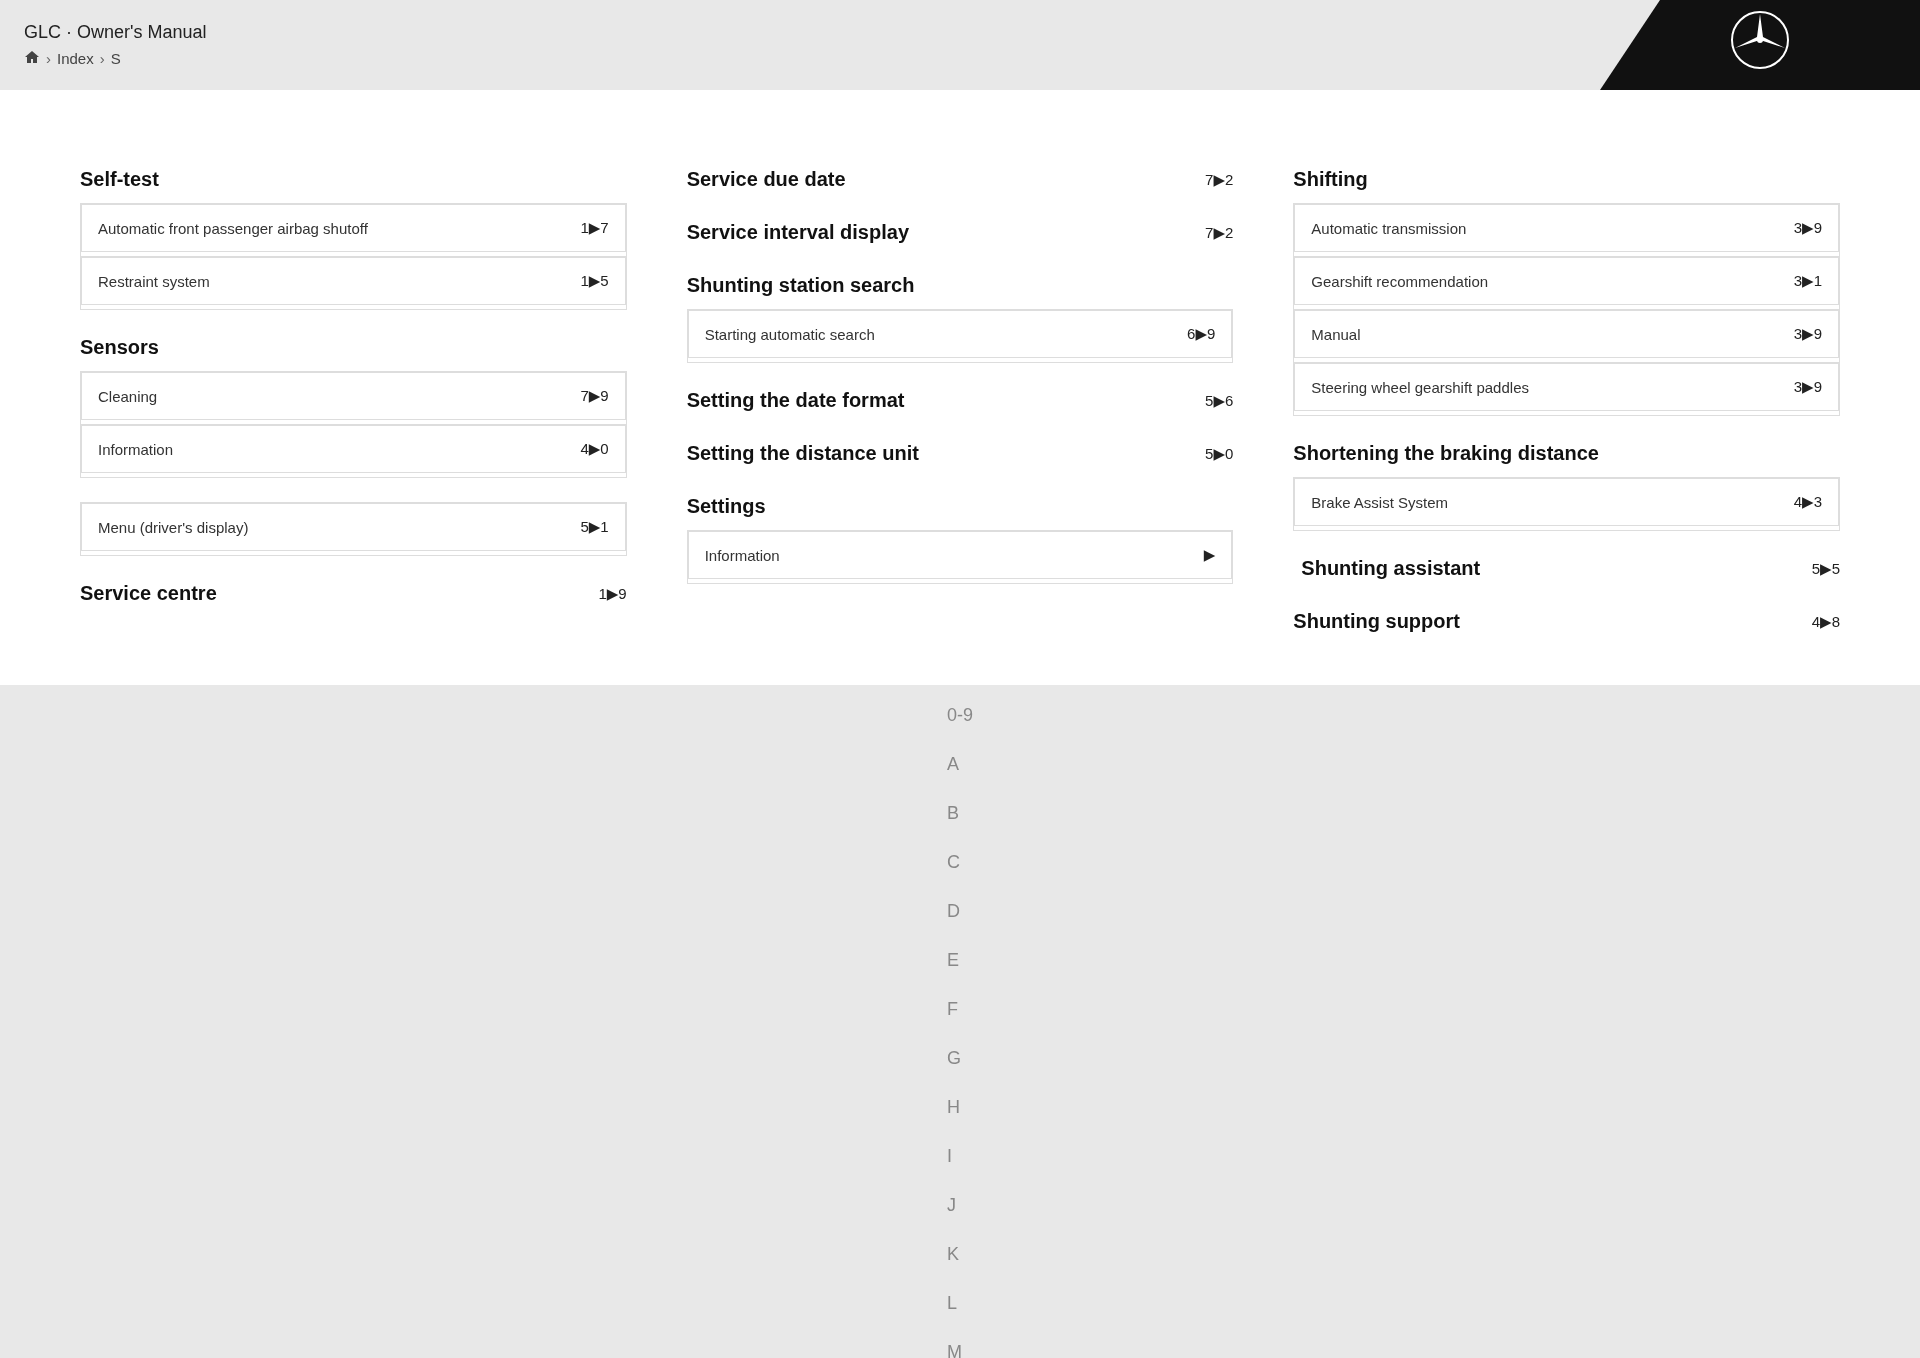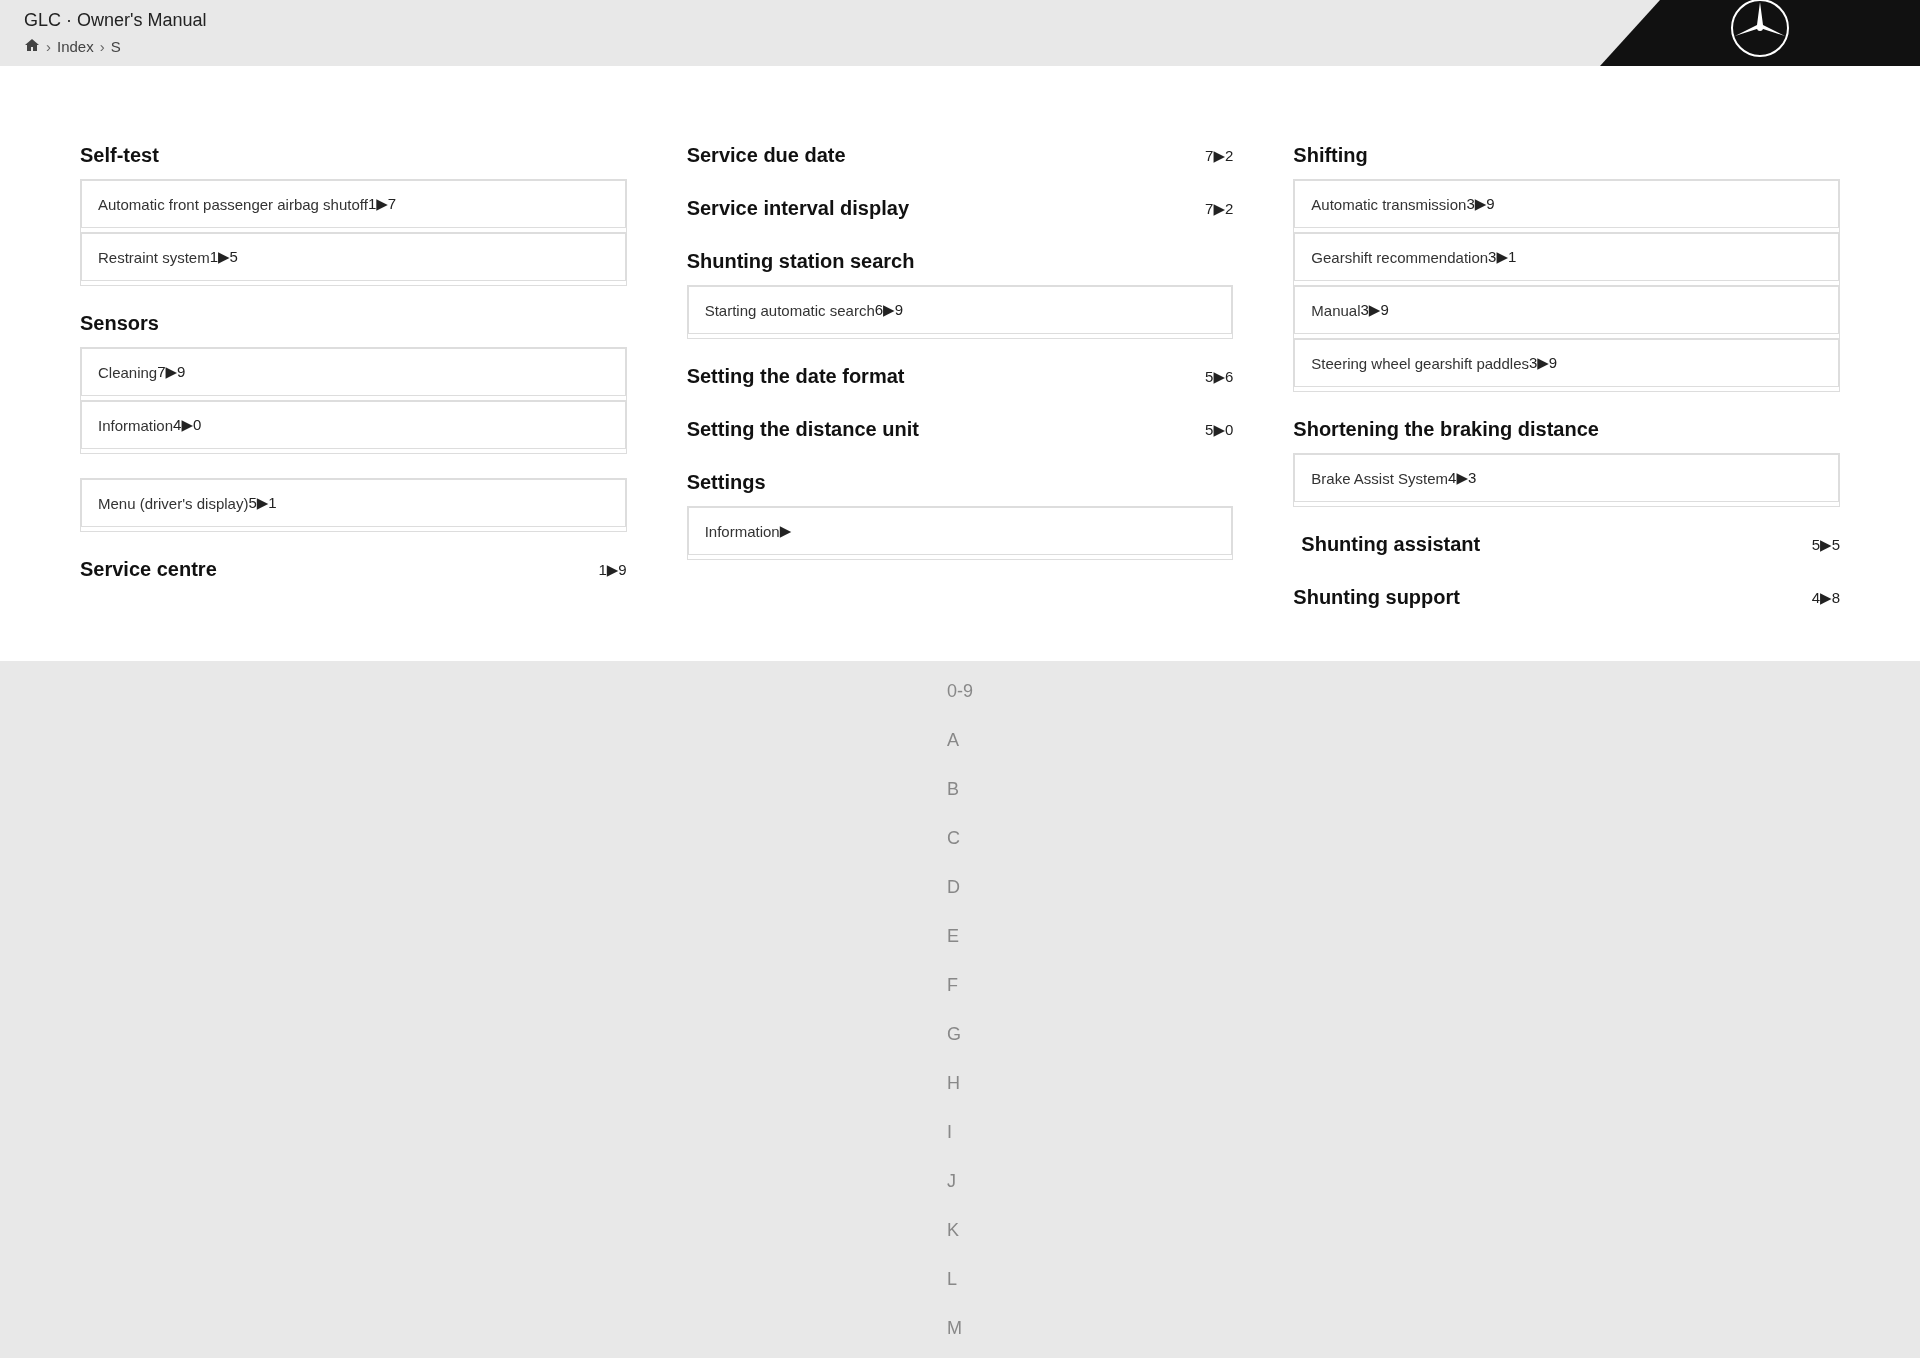--- a/index.html
+++ b/index.html
@@ -10,21 +10,21 @@
       min-height: 1358px;
       display: flex;
       flex-direction: column;
     }
 
     
     .header {
       background: #e8e8e8;
       display: flex;
       align-items: stretch;
-      height: 66px;
+      height: 90px;
       position: relative;
     }
     .header-text {
       padding: 14px 24px;
       display: flex;
       flex-direction: column;
       justify-content: center;
     }
     .header-title {
       font-size: 18px;
@@ -70,20 +70,21 @@
 
     .section-heading {
       font-size: 20px;
       font-weight: bold;
       color: #111;
       padding: 18px 0 12px 0;
     }
 
     .entry {
       display: flex;
+      justify-content: space-between;
       align-items: center;
       padding: 14px 16px;
       border: 1px solid #ddd;
       margin-bottom: 4px;
       font-size: 15px;
       color: #333;
     }
 
     .page-ref {
       white-space: nowrap;

